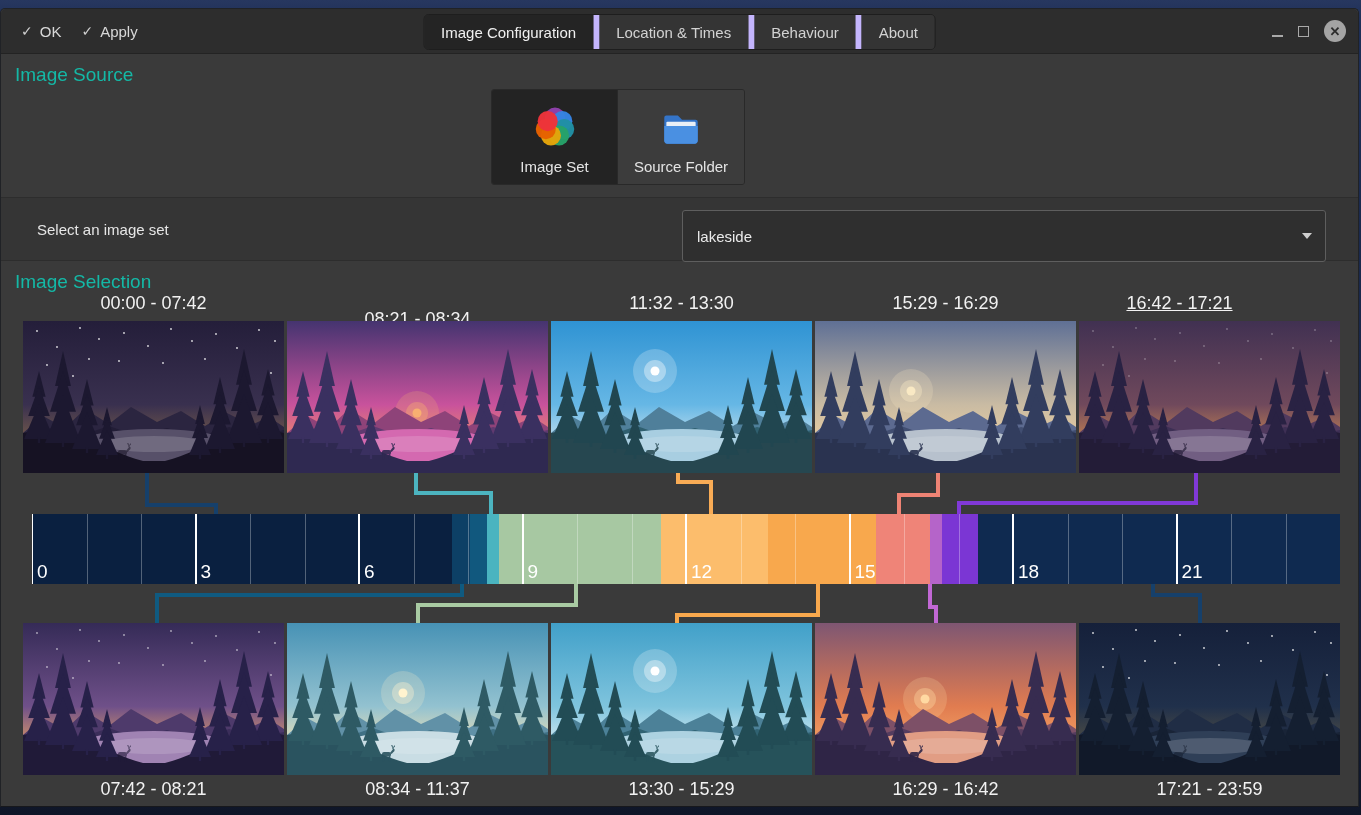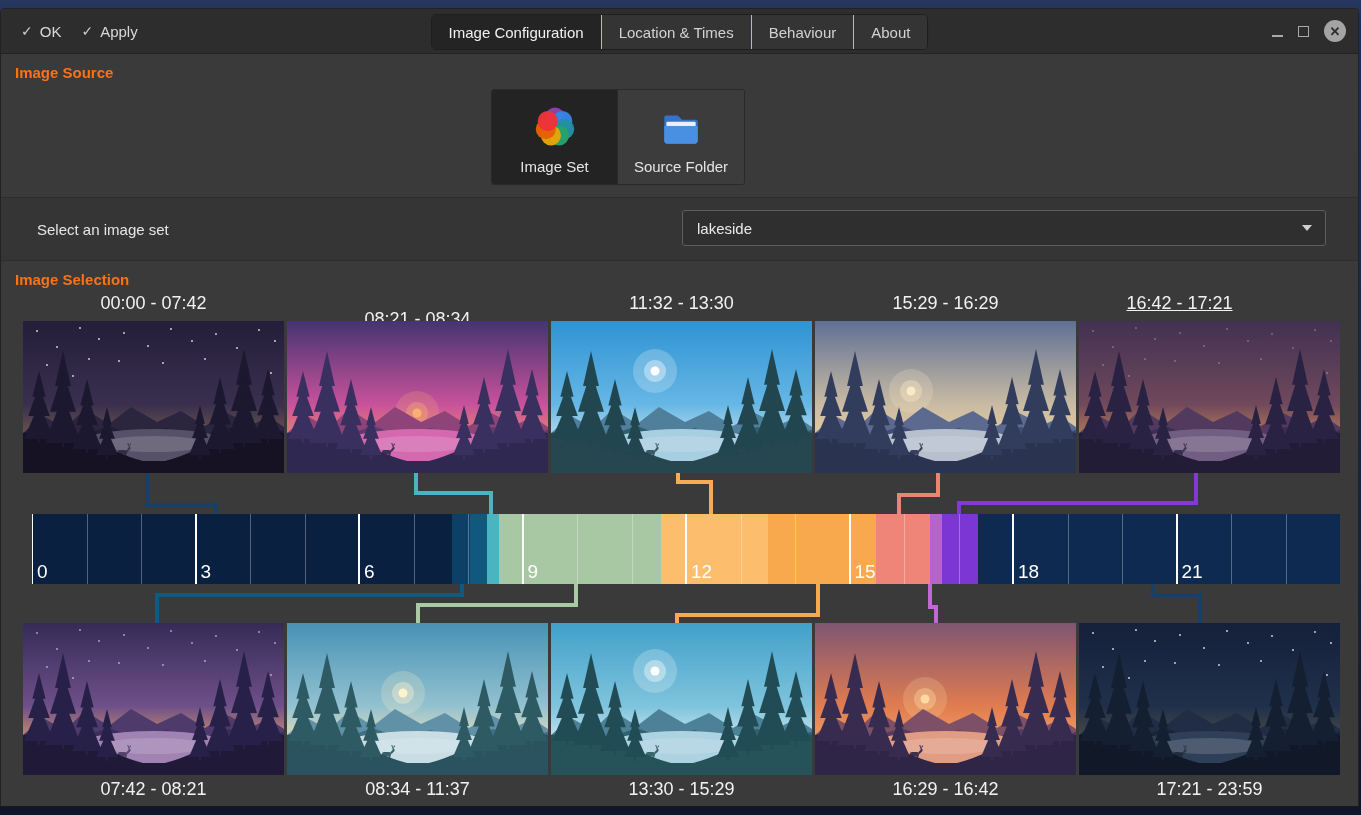--- a/index.html
+++ b/index.html
@@ -15,42 +15,42 @@
   }
   
   .headerbar{position:absolute;left:0;top:0;right:0;height:44px;background:#2d2d2d;
     border-bottom:1px solid #232323;border-radius:5px 5px 0 0}
   .hb-left{position:absolute;left:20px;top:0;height:44px;display:flex;align-items:center;gap:20px}
   .hb-btn{display:flex;align-items:center;gap:7px;color:#d8d8d8;font-size:15px;cursor:default}
   .hb-btn .check{font-size:14px;color:#cfcfcf}
   .tabs{position:absolute;left:50%;top:5px;transform:translateX(-50%);display:flex;height:34px;
     border:1px solid #1e1e1e;border-radius:5px;overflow:hidden;background:#343434}
   .tab{display:flex;align-items:center;padding:0 17px;background:#343434;color:#d2d2d2;
-    font-size:15px;border-right:1px solid #c4b5fd;white-space:nowrap}
+    font-size:15px;border-right:6px solid #c4b5fd;white-space:nowrap}
   .tab:last-child{border-right:none}
   .tab.active{background:#242424;color:#f0f0f0}
   .wc{position:absolute;right:12px;top:0;height:44px;display:flex;align-items:center;gap:15px}
   .min-glyph{width:11px;height:2px;background:#a9a9a9;margin-top:9px}
   .max-glyph{width:9px;height:9px;border:1.5px solid #a9a9a9}
   .close-btn{width:22px;height:22px;border-radius:50%;background:#a4a4a4;display:flex;
     align-items:center;justify-content:center;color:#2c2c2c;font-size:13px;font-weight:bold;line-height:1}
   
-  .sec-title{position:absolute;left:14px;color:#f97316;font-weight:bold;font-size:15px}
+  .sec-title{position:absolute;left:14px;color:#14b8a6;font-weight:normal;font-size:19px}
   .src-group{position:absolute;left:490px;top:80px;display:flex;border:1px solid #292929;
     border-radius:3px;overflow:hidden}
   .src-btn{width:126px;height:94px;background:#3c3c3c;display:flex;flex-direction:column;
     align-items:center;border-right:1px solid #292929;box-sizing:border-box}
   .src-btn:last-child{border-right:none}
   .src-btn.selected{background:#232323}
   .src-btn .ic{flex:1;display:flex;align-items:center;justify-content:center;padding-top:6px}
   .src-btn .lbl{font-size:15px;color:#e4e4e4;padding-bottom:9px}
   .select-row{position:absolute;left:0;right:0;top:188px;height:62px;background:#353535;
     border-top:1px solid #2d2d2d;border-bottom:1px solid #2d2d2d}
   .select-label{position:absolute;left:36px;top:50%;transform:translateY(-50%);font-size:15px;color:#e6e6e6}
-  .combo{position:absolute;left:681px;top:12px;width:644px;height:36px;background:#2f2f2f;
+  .combo{position:absolute;left:681px;top:12px;width:644px;height:52px;background:#2f2f2f;
     border:1px solid #5e5e5e;border-radius:3px;display:flex;align-items:center;padding:0 14px;
     box-sizing:border-box;color:#eaeaea;font-size:15px}
   .combo .caret{position:absolute;right:13px;width:0;height:0;border-left:5px solid transparent;
     border-right:5px solid transparent;border-top:6px solid #cfcfcf}
   
   #selection-area{position:absolute;inset:0}
   .time-label{position:absolute;width:261px;text-align:center;font-size:18px;color:#f2f2f2}
   .thumb{position:absolute;width:261px;height:152px;overflow:hidden;background:#222}
   .thumb svg{display:block;width:100%;height:100%}
   #timeline{position:absolute;left:31px;top:505px;width:1308px;height:70px;background:#0a2040;overflow:hidden}

